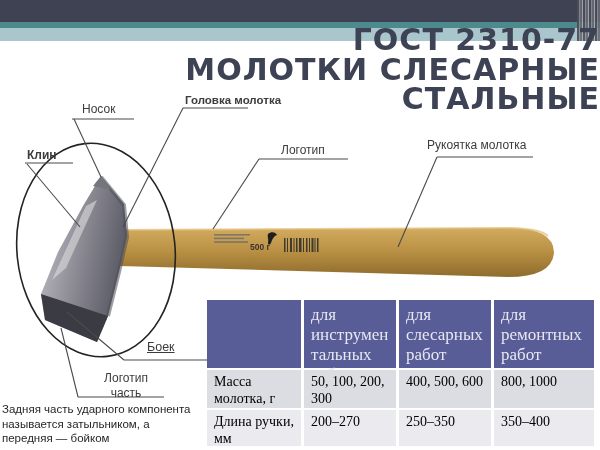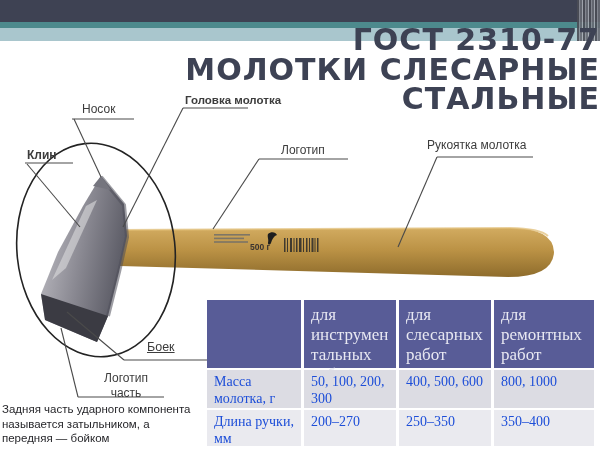--- a/index.html
+++ b/index.html
@@ -25,21 +25,21 @@
   .lbl-udarnaya{text-align:center;line-height:15px;white-space:normal;width:60px;}
   .lbl-boek{font-size:12.5px;}
   
   .footnote{position:absolute;left:2px;top:402px;z-index:4;font-size:11.5px;line-height:14.5px;color:#26262a;}
   
   .spec-table{position:absolute;left:207px;top:300px;width:390px;z-index:5;
     display:grid;grid-template-columns:94px 92px 92px 100px;grid-template-rows:68px 38px 36px;
     gap:2px 3px;background:#ffffff;font-family:"Liberation Serif",serif;}
   .spec-table .h{background:#585c97;color:#e8e8f2;font-size:17px;line-height:1.18;
     padding:5px 2px 0 7px;word-break:break-word;}
-  .spec-table .c{background:#dcdce3;color:#1d4ed8;font-size:14px;line-height:1.2;padding:4px 2px 0 7px;}
+  .spec-table .c{background:#dcdce3;color:#000000;font-size:14px;line-height:1.2;padding:4px 2px 0 7px;}
   .spec-table .r2{background:#eaeaef;}
 </style>
 </head>
 <body>
 
 <div class="slide">
 
   <div class="bar bar-dark"></div>
   <div class="bar bar-teal"></div>
   <div class="bar bar-light"></div>

